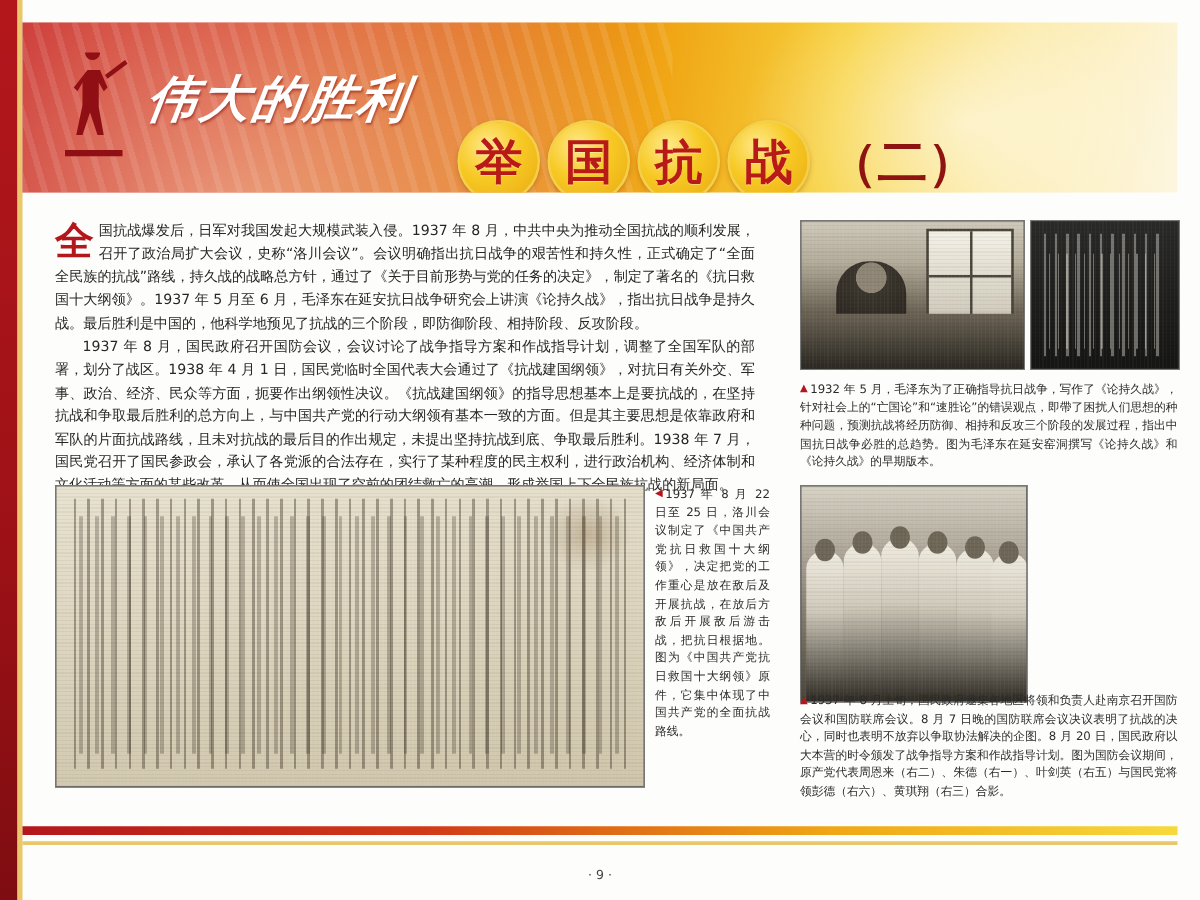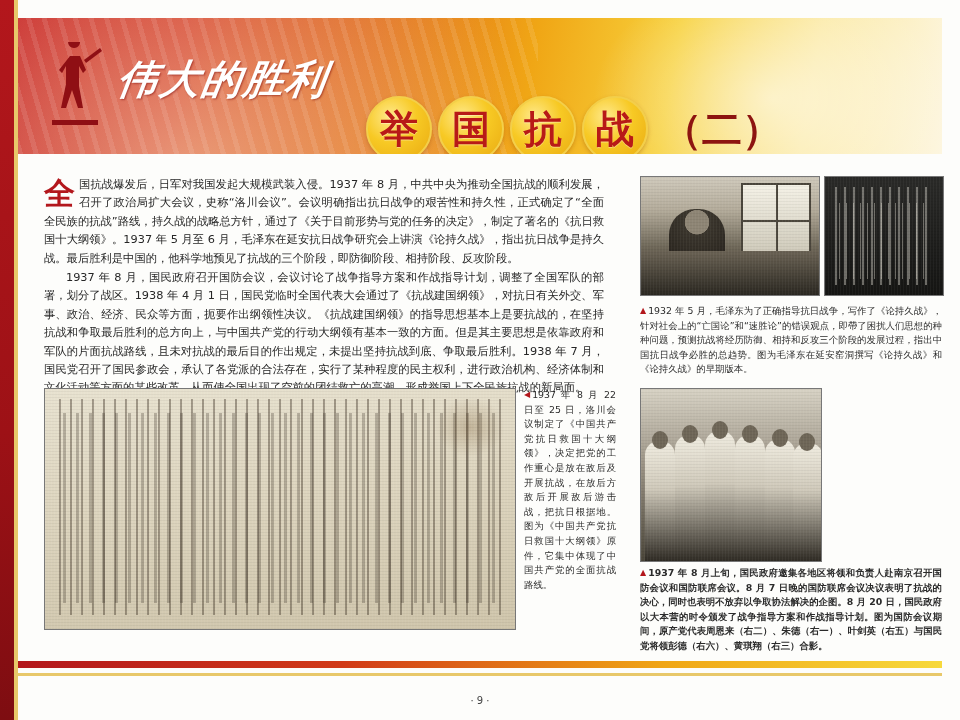--- a/index.html
+++ b/index.html
@@ -193,21 +193,21 @@
   }
   
   .caption{
     position:absolute;
     font-family:"DejaVu Sans","Liberation Sans",sans-serif;
     font-size:9.4px;line-height:14.6px;color:#2b2b2b;
     text-align:justify;
   }
   .cap-top{left:640px;top:304px;width:302px;}
   .cap-manu{left:524px;top:388px;width:92px;}
-  .cap-group{left:640px;top:566px;width:302px;font-weight:bold;}
+  .cap-group{left:640px;top:553px;width:302px;}
   .tri{
     display:inline-block;
     color:#b3171c;
     font-size:8px;
     margin-right:2px;
     vertical-align:1px;
   }
   
   .footer-bar{
     position:absolute;left:18px;bottom:52px;width:924px;height:7px;

